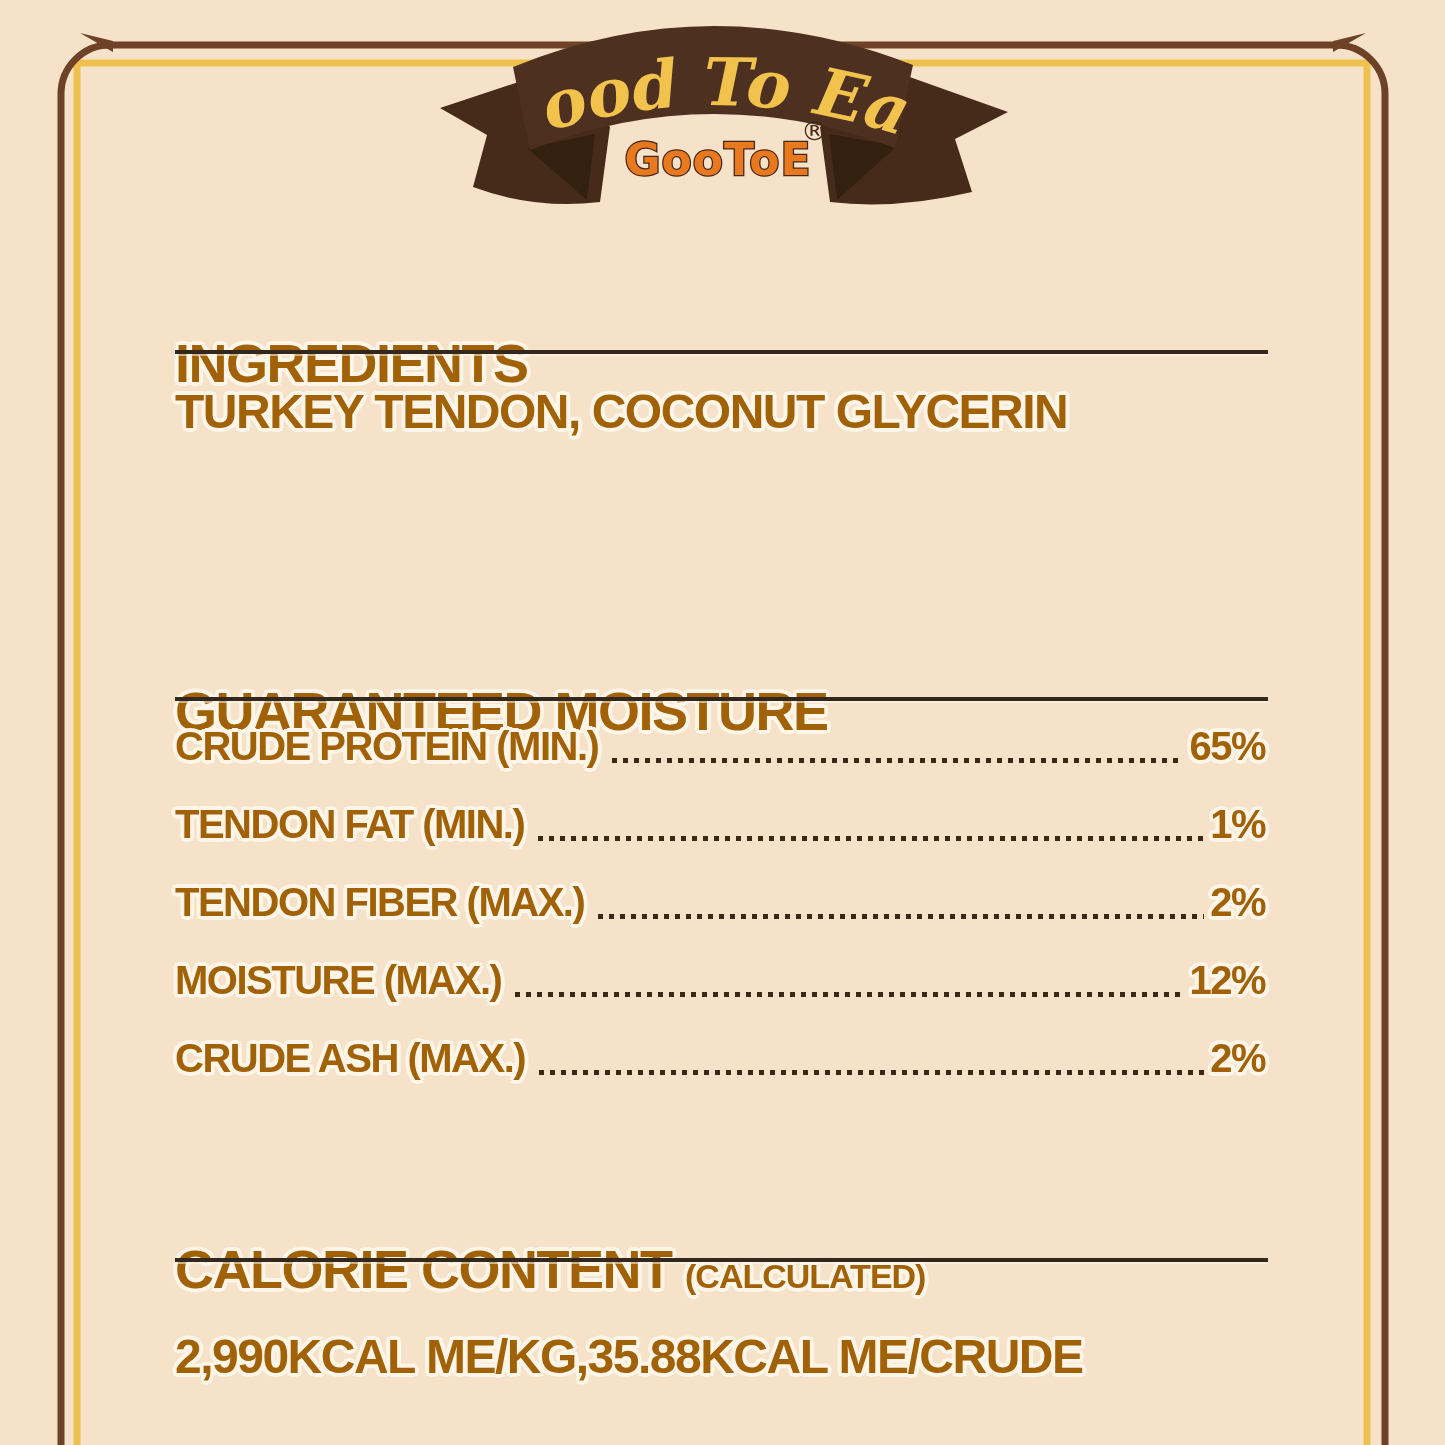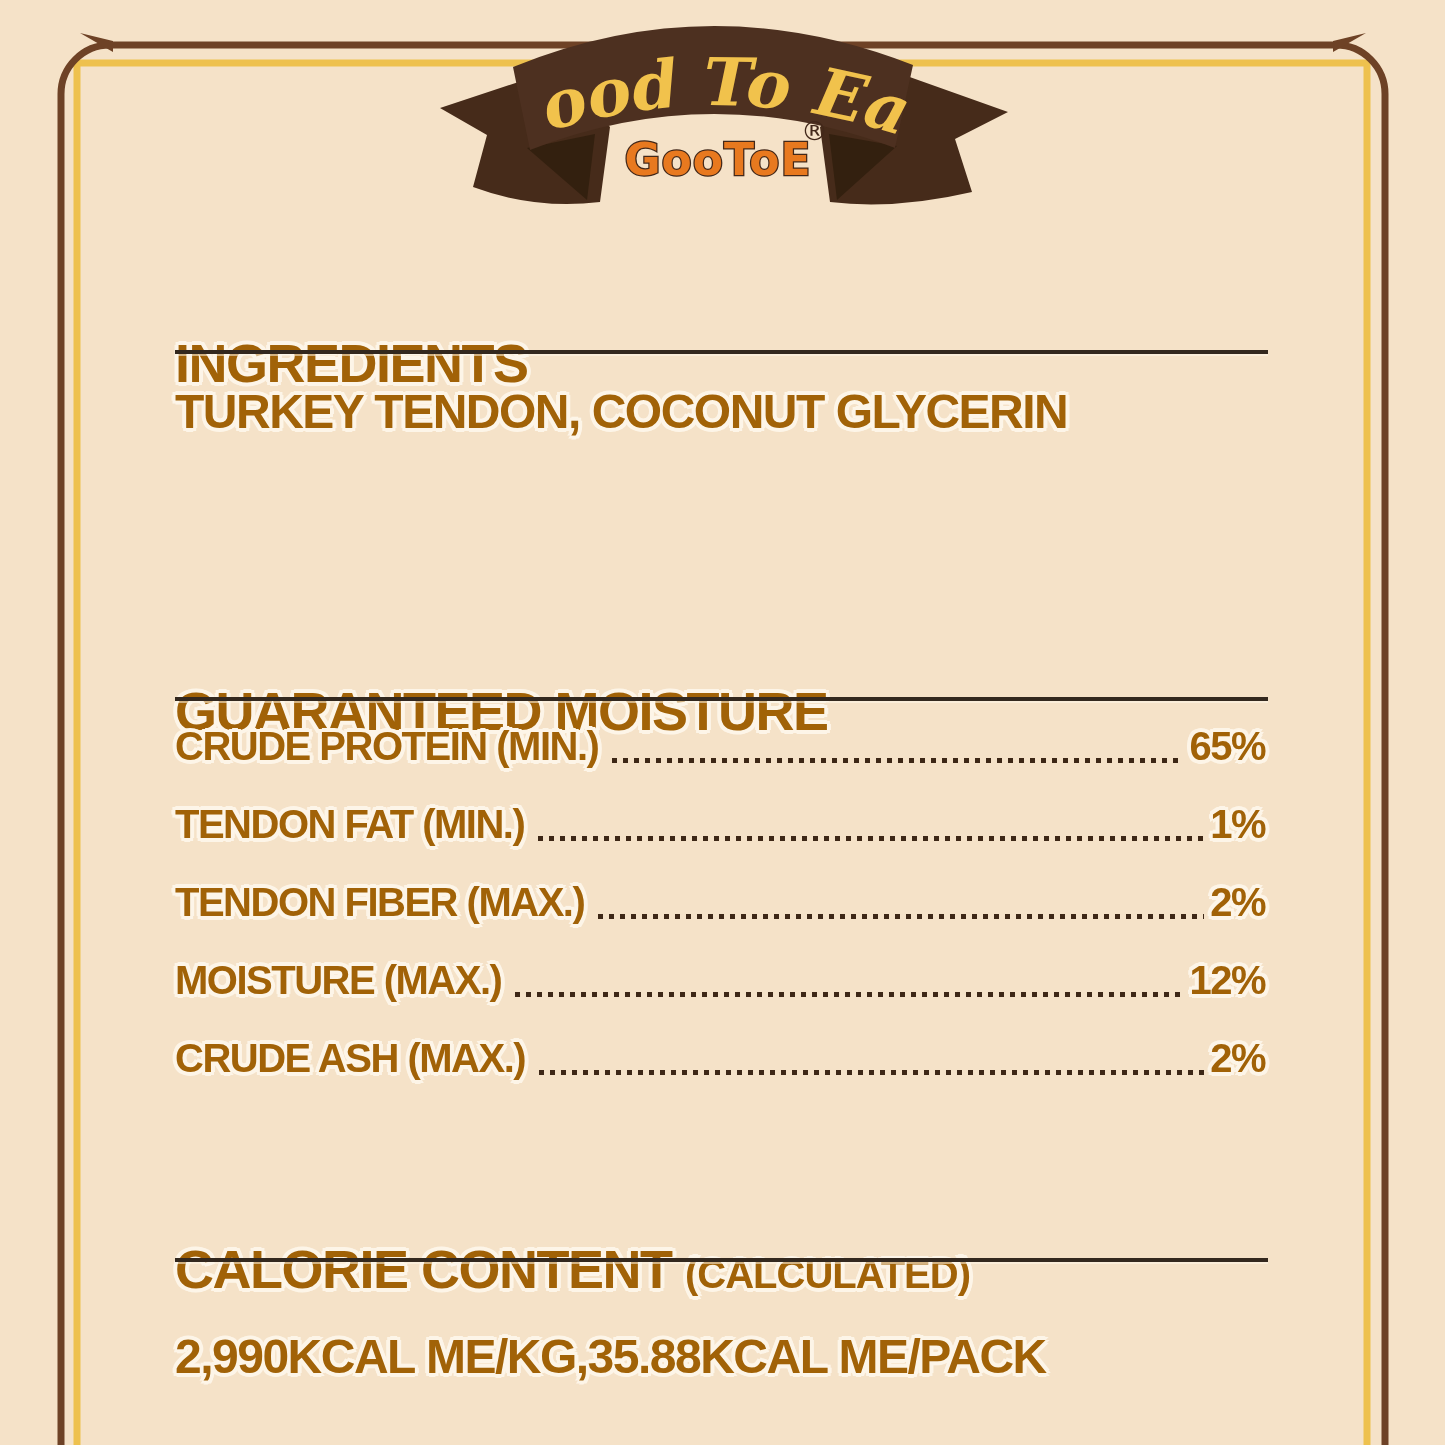--- a/index.html
+++ b/index.html
@@ -21,21 +21,21 @@
       -3px  3px 0 #fdf5e8, 3px  3px 0 #fdf5e8,
       -4px  0   0 #fdf5e8, 4px  0   0 #fdf5e8,
        0   -4px 0 #fdf5e8, 0    4px 0 #fdf5e8;
     text-align: center;
   }
   .heading{
     position:absolute;left:175px;
     font-size:54px;font-weight:700;letter-spacing:-1.5px;
     line-height:1.05;white-space:nowrap;
   }
-  .heading .sub{font-size:40px;letter-spacing:-1px;}
+  .heading .sub{font-size:34px;letter-spacing:-1px;}
   .divider{
     position:absolute;left:175px;width:1093px;height:4px;
     background:#33281e;box-shadow:0 2px 0 rgba(253,245,232,.55);
   }
   .bodyline{
     position:absolute;left:175px;
     font-size:48px;font-weight:700;letter-spacing:-1.5px;
     line-height:1.05;white-space:nowrap;
   }
   .ga-rows{position:absolute;left:175px;top:716px;width:1090px;}
@@ -121,15 +121,15 @@
       <span class="ga-leader"></span>
       <span class="ga-value halo">2%</span>
     </div>
   </div>
 
   <h2 id="h-calorie" class="heading">
     <span class="halo">CALORIE CONTENT</span>
     <span class="sub halo">(CALCULATED)</span>
   </h2>
   <div id="div-calorie" class="divider"></div>
-  <p id="val-calorie" class="bodyline halo">2,990KCAL ME/KG,35.88KCAL ME/PACK</p>
+  <p id="val-calorie" class="bodyline halo">2,990KCAL ME/KG,35.88KCAL ME/CRUDE</p>
 
 </div>
 
 </body></html>

